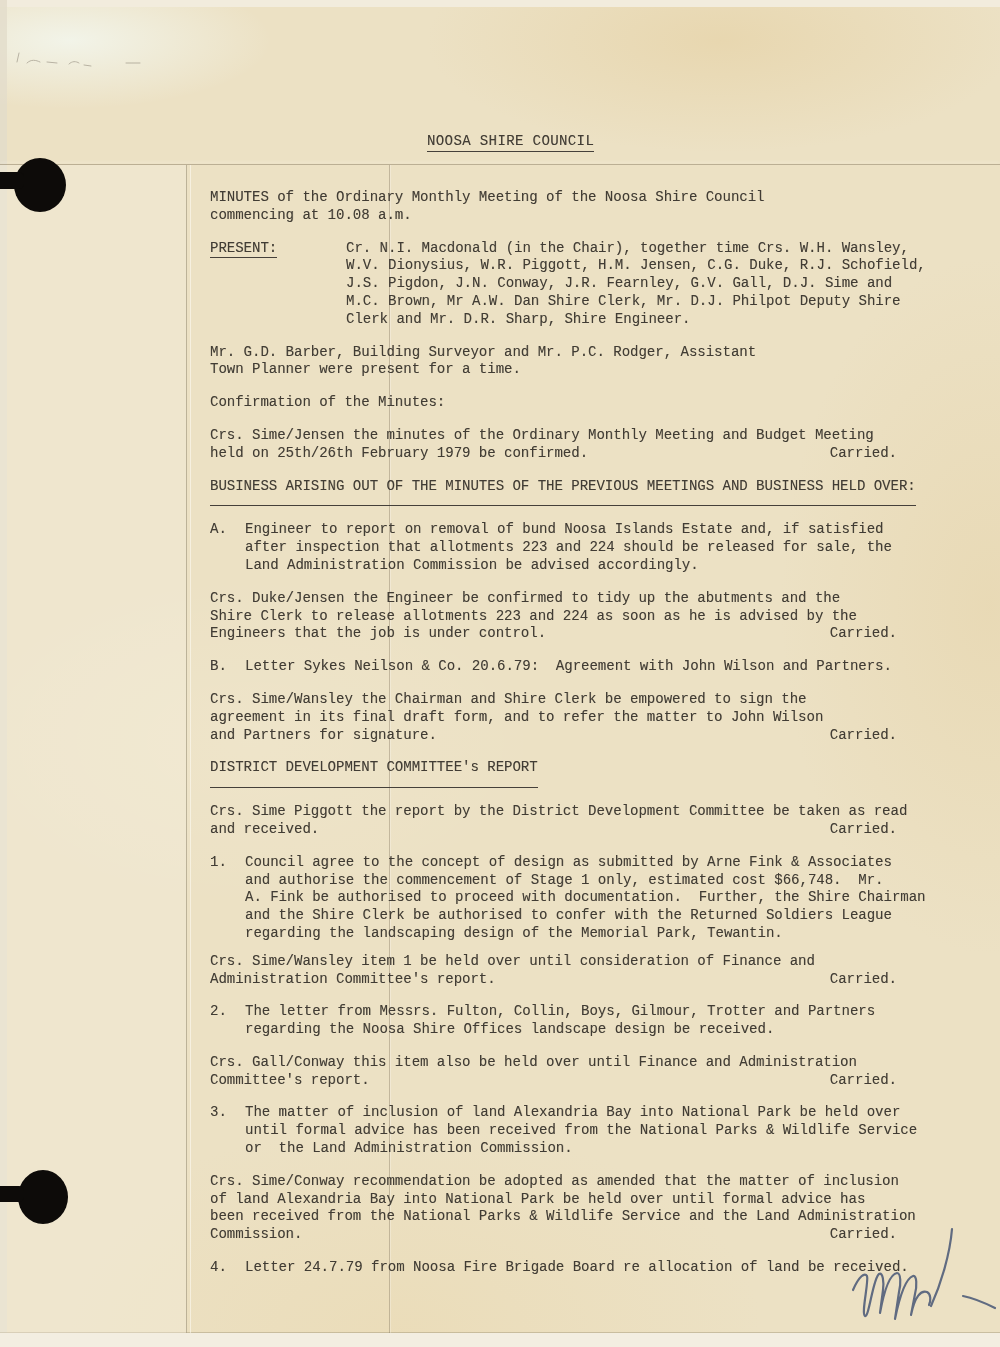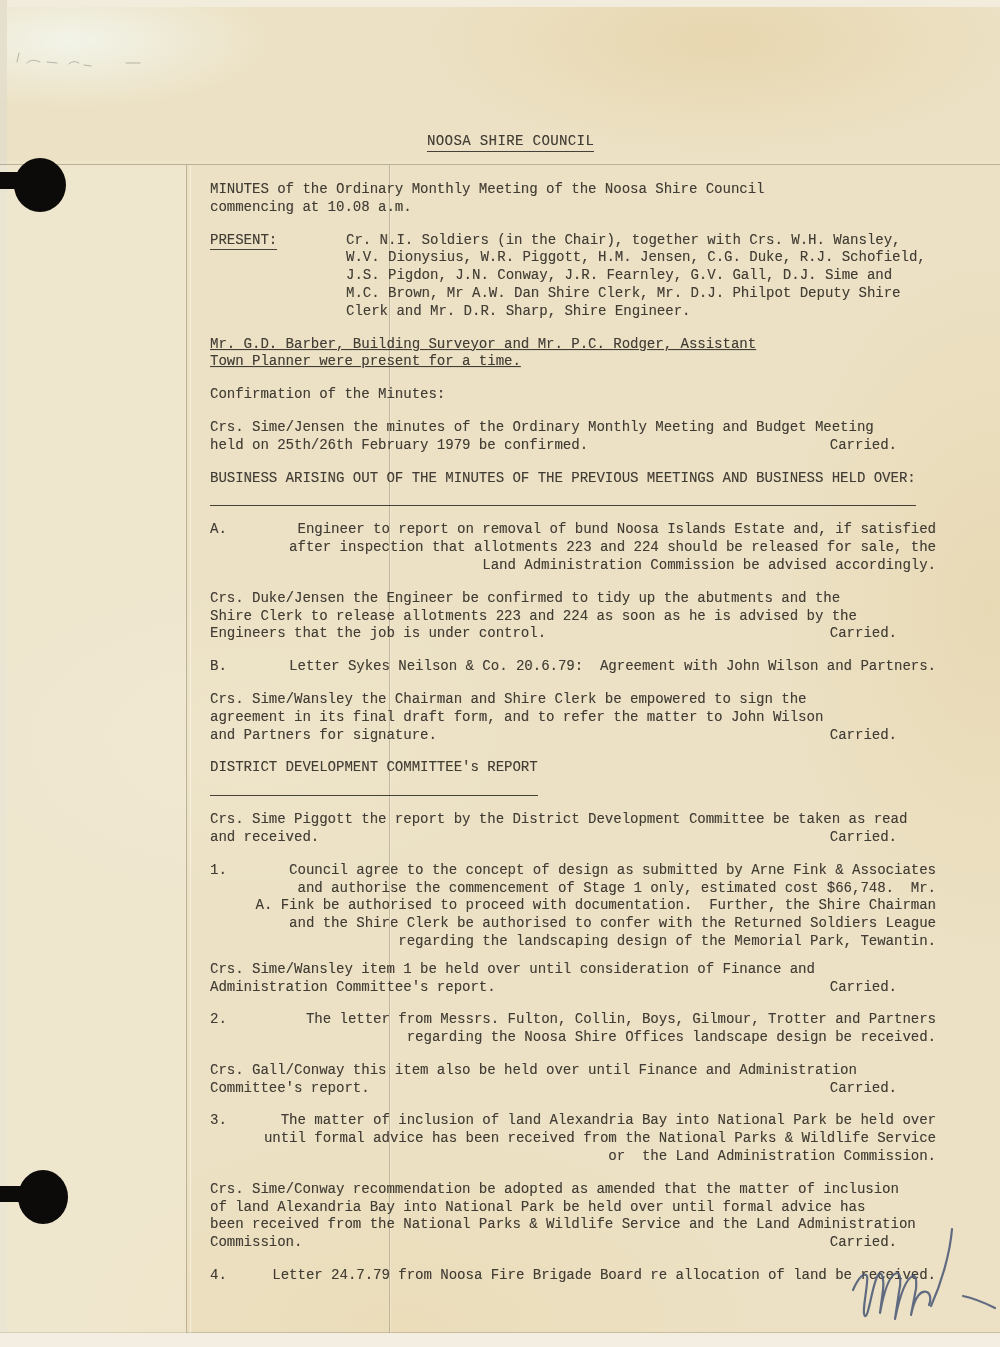--- a/index.html
+++ b/index.html
@@ -24,35 +24,35 @@
   .underpage-line2{position:absolute;left:190px;top:165px;width:1px;height:1168px;background:rgba(255,255,252,0.5);}
   .fold-v{position:absolute;left:389px;top:165px;width:1px;height:1168px;background:rgba(125,114,92,0.38);box-shadow:1px 0 0 rgba(255,255,255,0.25);}
   .hole{position:absolute;background:#0d0b09;border-radius:50%;}
   .hole-tab{position:absolute;background:#0d0b09;border-radius:0 5px 5px 0;}
   .title{
     position:absolute;left:427px;top:133px;font-size:14px;letter-spacing:0.4px;
     border-bottom:1px solid #45403a;padding-bottom:2px;white-space:pre;
     text-shadow:0.3px 0.3px 0 rgba(65,60,52,0.35);
   }
   .content{position:absolute;left:210px;top:181px;width:726px;font-size:14px;line-height:17.8px;}
-  .content > div{margin:0 0 15px;}
+  .content > div{margin:8px 0 15px;}
   .m10{margin-bottom:10px !important;}
   .ln{white-space:pre;text-shadow:0.3px 0.3px 0 rgba(65,60,52,0.33);}
   .row{display:flex;gap:33px;}
   .plabel{width:103px;flex:none;}
   .plabel .ln span{border-bottom:1px solid #45403a;padding-bottom:1px;}
   .pbody{flex:1;min-width:0;}
-  .indent103{margin-left:103px;text-decoration:underline;}
+  .indent103{margin-left:103px;}
   .item{display:flex;}
   .item .ilabel{width:35px;flex:none;}
-  .item .ibody{flex:1;min-width:0;text-align:right;}
+  .item .ibody{flex:1;min-width:0;}
   .indent35{margin-left:35px;}
   .rel{position:relative;}
   .carried{position:absolute;right:39px;bottom:0;white-space:pre;text-shadow:0.3px 0.3px 0 rgba(65,60,52,0.33);}
-  .uheading .ln span{border-bottom:1px solid #45403a;padding-bottom:18px;display:inline-block;}
+  .uheading .ln span{border-bottom:1px solid #45403a;padding-bottom:10px;display:inline-block;}
   svg{display:block;}
 </style>
 </head>
 <body>
 
 <div class="page">
 
   <div class="edge-top"></div>
   <div class="edge-left"></div>
   <div class="edge-bottom"></div>
@@ -84,21 +84,21 @@
     <div>
       <div class="ln">MINUTES of the Ordinary Monthly Meeting of the Noosa Shire Council</div>
       <div class="ln">commencing at 10.08 a.m.</div>
     </div>
 
     <div class="row">
       <div class="plabel">
         <div class="ln"><span>PRESENT:</span></div>
       </div>
       <div class="pbody">
-        <div class="ln">Cr. N.I. Soldiers (in the Chair), together with Crs. W.H. Wansley,</div>
+        <div class="ln">Cr. N.I. Macdonald (in the Chair), together time Crs. W.H. Wansley,</div>
         <div class="ln">W.V. Dionysius, W.R. Piggott, H.M. Jensen, C.G. Duke, R.J. Schofield,</div>
         <div class="ln">J.S. Pigdon, J.N. Conway, J.R. Fearnley, G.V. Gall, D.J. Sime and</div>
         <div class="ln">M.C. Brown, Mr A.W. Dan Shire Clerk, Mr. D.J. Philpot Deputy Shire</div>
         <div class="ln">Clerk and Mr. D.R. Sharp, Shire Engineer.</div>
       </div>
     </div>
 
     <div class="indent103">
       <div class="ln">Mr. G.D. Barber, Building Surveyor and Mr. P.C. Rodger, Assistant</div>
       <div class="ln">Town Planner were present for a time.</div>

